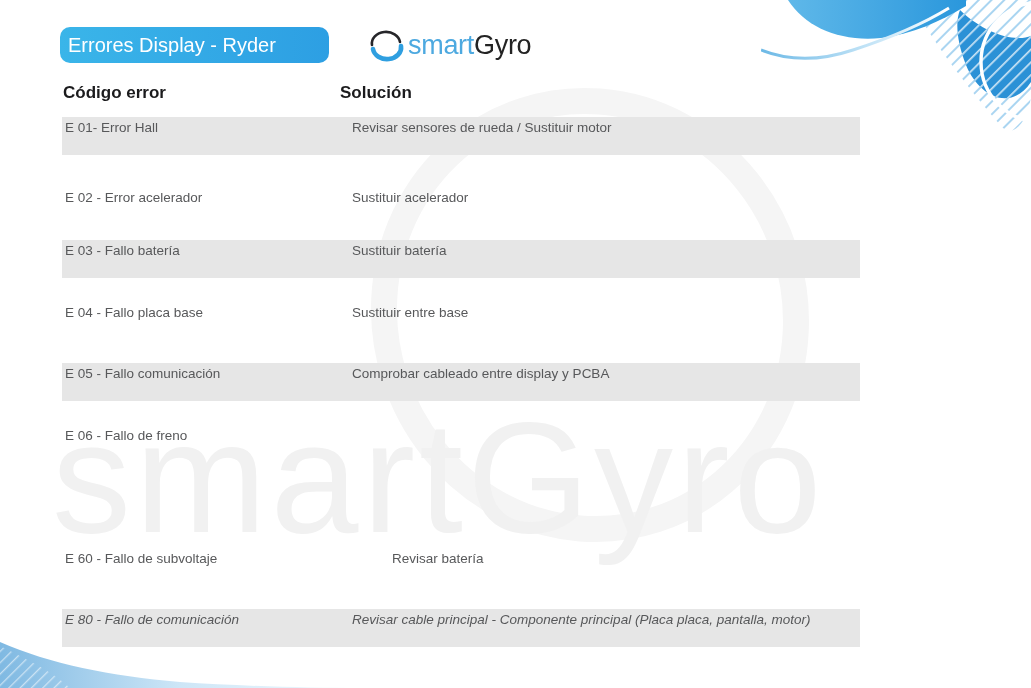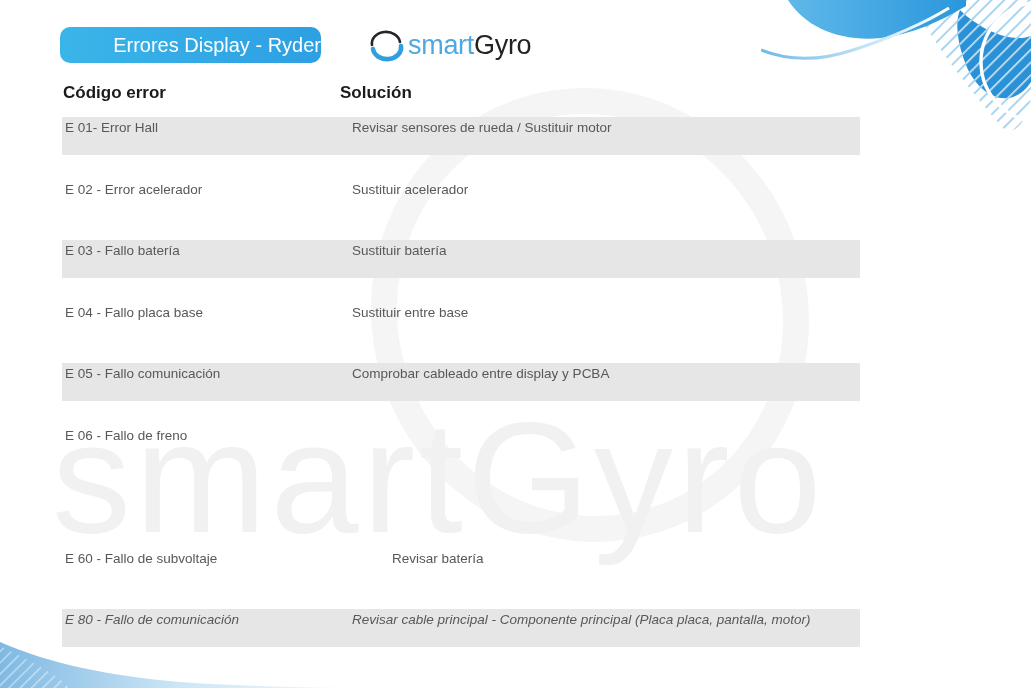--- a/index.html
+++ b/index.html
@@ -25,22 +25,23 @@
   }
   .watermark-swirl{position:absolute;left:330px;top:85px;z-index:0;}
   
   .title-badge{
     position:absolute;left:60px;top:27px;
     width:261px;height:36px;
     border-radius:10px;
     background:linear-gradient(90deg,#3ab5e9,#2d9fe3);
     color:#ffffff;
     font-size:20px;
-    display:flex;align-items:center;justify-content:flex-end;
+    display:flex;align-items:center;justify-content:flex-start;
     z-index:3;
+    padding-left:8px;
   }
   .logo{
     position:absolute;left:368px;top:28px;
     display:flex;align-items:center;
     z-index:3;
   }
   .logo-text{font-size:27px;font-weight:500;letter-spacing:-0.3px;line-height:34px;}
   .logo-smart{color:#4da9e0;}
   .logo-gyro{color:#232323;}
   
@@ -91,21 +92,21 @@
   </div>
 
   <div class="col-header code">Código error</div>
   <div class="col-header sol">Solución</div>
 
   <div class="table-rows">
       <div class="row shaded" style="top: 117px;">
         <div class="cell code">E 01- Error Hall</div>
         <div class="cell sol">Revisar sensores de rueda / Sustituir motor</div>
       </div>
-      <div class="row" style="top: 178.5px;">
+      <div class="row" style="top: 178.5px; align-items: center;">
         <div class="cell code">E 02 - Error acelerador</div>
         <div class="cell sol">Sustituir acelerador</div>
       </div>
       <div class="row shaded" style="top: 240px;">
         <div class="cell code">E 03 - Fallo batería</div>
         <div class="cell sol">Sustituir batería</div>
       </div>
       <div class="row" style="top: 301.5px;">
         <div class="cell code">E 04 - Fallo placa base</div>
         <div class="cell sol">Sustituir entre base</div>

